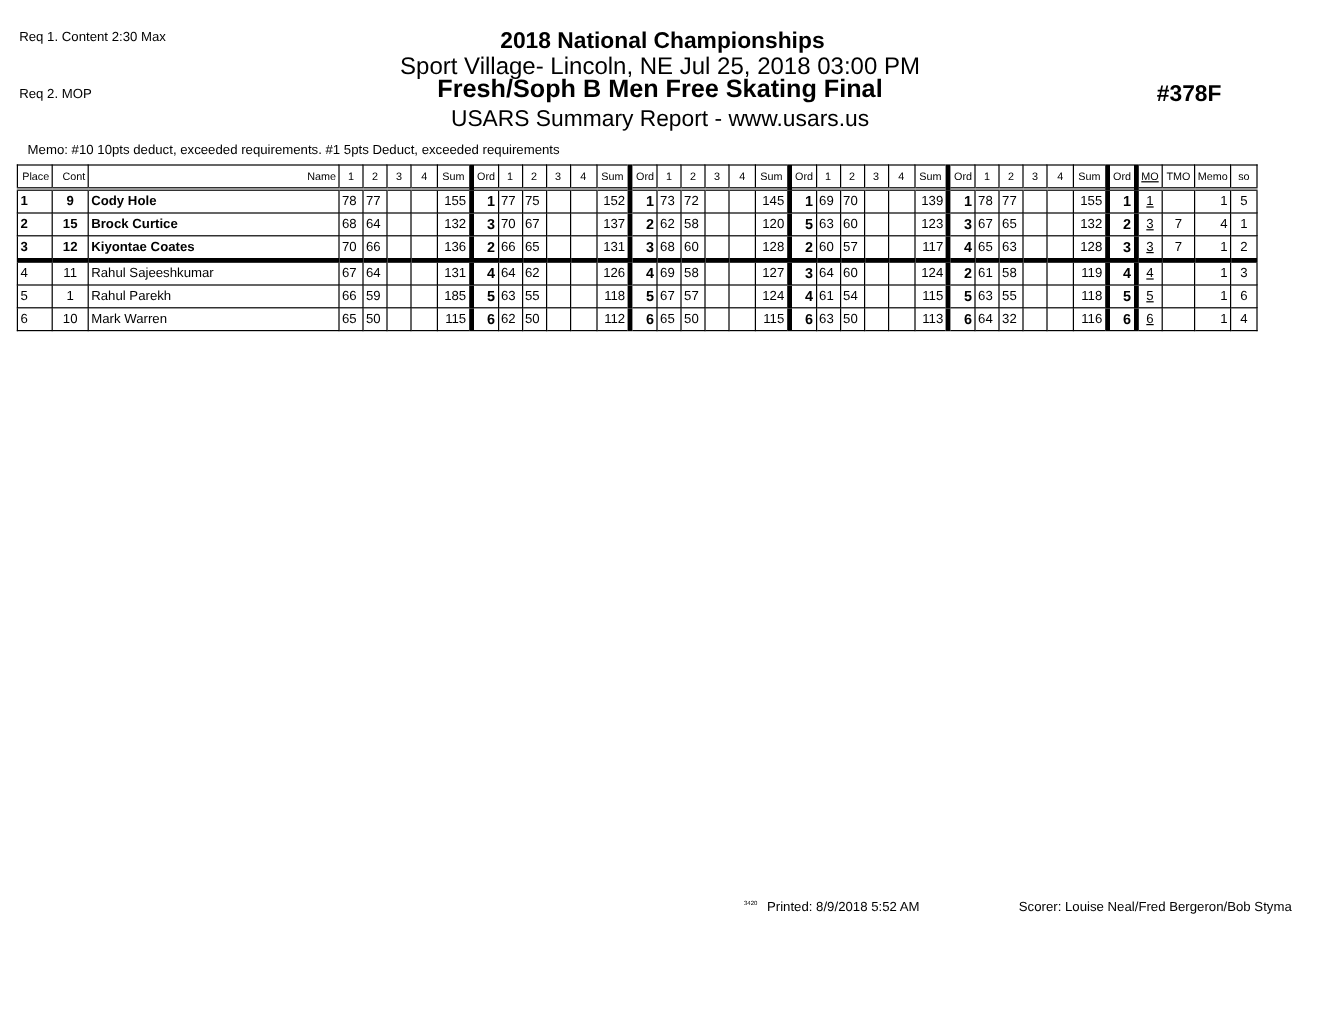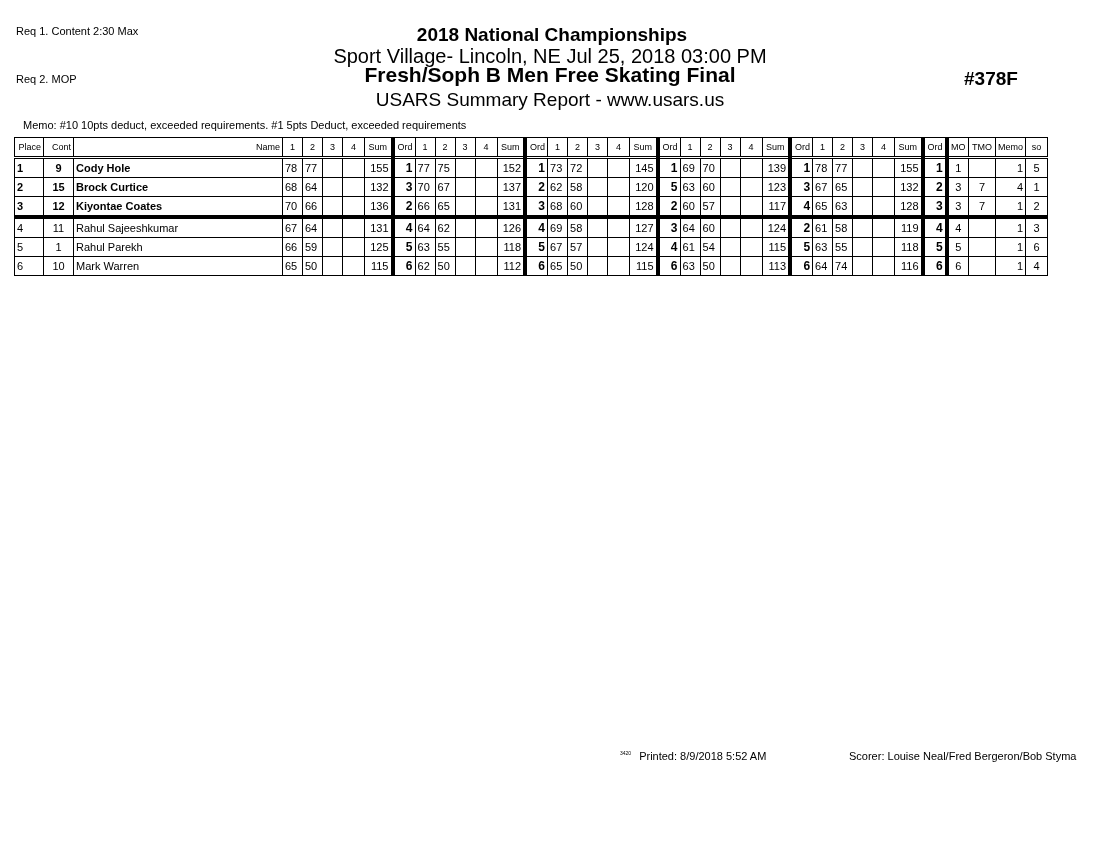--- a/index.html
+++ b/index.html
@@ -25,21 +25,21 @@
   tr.labels td.left { text-align:right; }
   tr.labels td { border-bottom:3px double #000; }
   td.ord { border-left:4px solid #000 !important; font-weight:bold; text-align:right; font-size:12px; }
   tr.labels td.ord { font-weight:normal; font-size:9px; text-align:right; padding-left:3px; }
   td.num { text-align:left; }
   td.sum { text-align:right; }
   td.c { text-align:center; }
   td.ctr-place { text-align:left; padding-left:3px; }
   tr.bold td.b { font-weight:bold; }
   tr.sep td { border-bottom:4px solid #000; }
-  td.mo { border-left:4px solid #000 !important; text-align:center; }
+  td.mo { border-left:4px solid #000 !important; text-align:center;text-decoration:underline; }
 
   .foot { position:absolute; top:750px; font-size:11px; }
   .tiny { font-size:5px; vertical-align:top; margin-right:8px; }
 </style>
 </head>
 <body>
 
 <div class="req" style="top:25px;">Req  1.  Content 2:30 Max</div>
 <div class="req" style="top:37px;margin-top:36px;">Req  2.  MOP</div>
 
@@ -289,21 +289,21 @@
         <td class="c">3</td>
       </tr>
       <tr class="">
         <td class="ctr-place b">5</td>
         <td class="c b">1</td>
         <td class="b">Rahul Parekh</td>
         <td class="num">66</td>
         <td class="num">59</td>
         <td class="num"></td>
         <td class="num"></td>
-        <td class="sum">125</td>
+        <td class="sum">185</td>
         <td class="ord">5</td>
         <td class="num">63</td>
         <td class="num">55</td>
         <td class="num"></td>
         <td class="num"></td>
         <td class="sum">118</td>
         <td class="ord">5</td>
         <td class="num">67</td>
         <td class="num">57</td>
         <td class="num"></td>
@@ -349,21 +349,21 @@
         <td class="num"></td>
         <td class="sum">115</td>
         <td class="ord">6</td>
         <td class="num">63</td>
         <td class="num">50</td>
         <td class="num"></td>
         <td class="num"></td>
         <td class="sum">113</td>
         <td class="ord">6</td>
         <td class="num">64</td>
-        <td class="num">74</td>
+        <td class="num">32</td>
         <td class="num"></td>
         <td class="num"></td>
         <td class="sum">116</td>
         <td class="ord">6</td>
         <td class="mo">6</td>
         <td class="c"></td>
         <td class="sum">1</td>
         <td class="c">4</td>
       </tr>
     </tbody>

